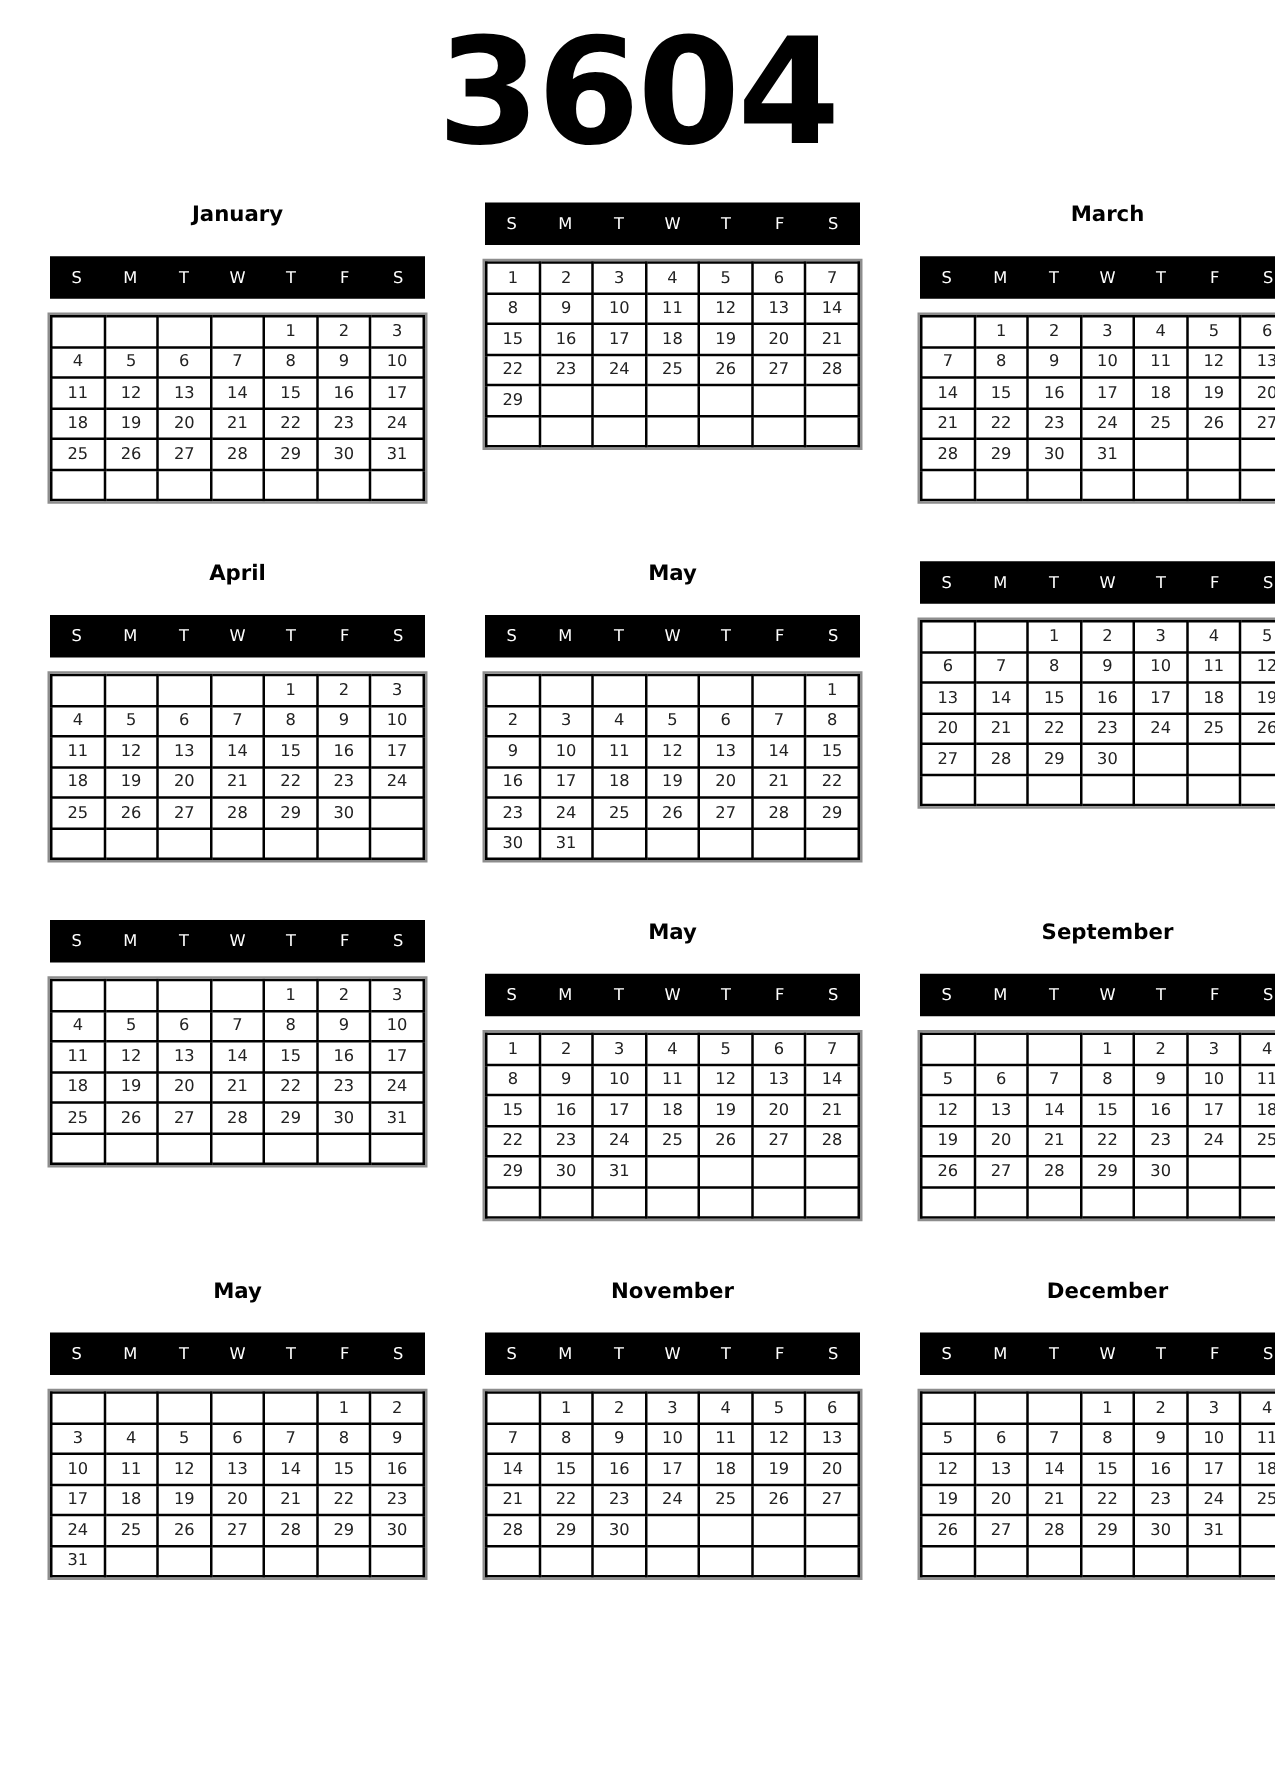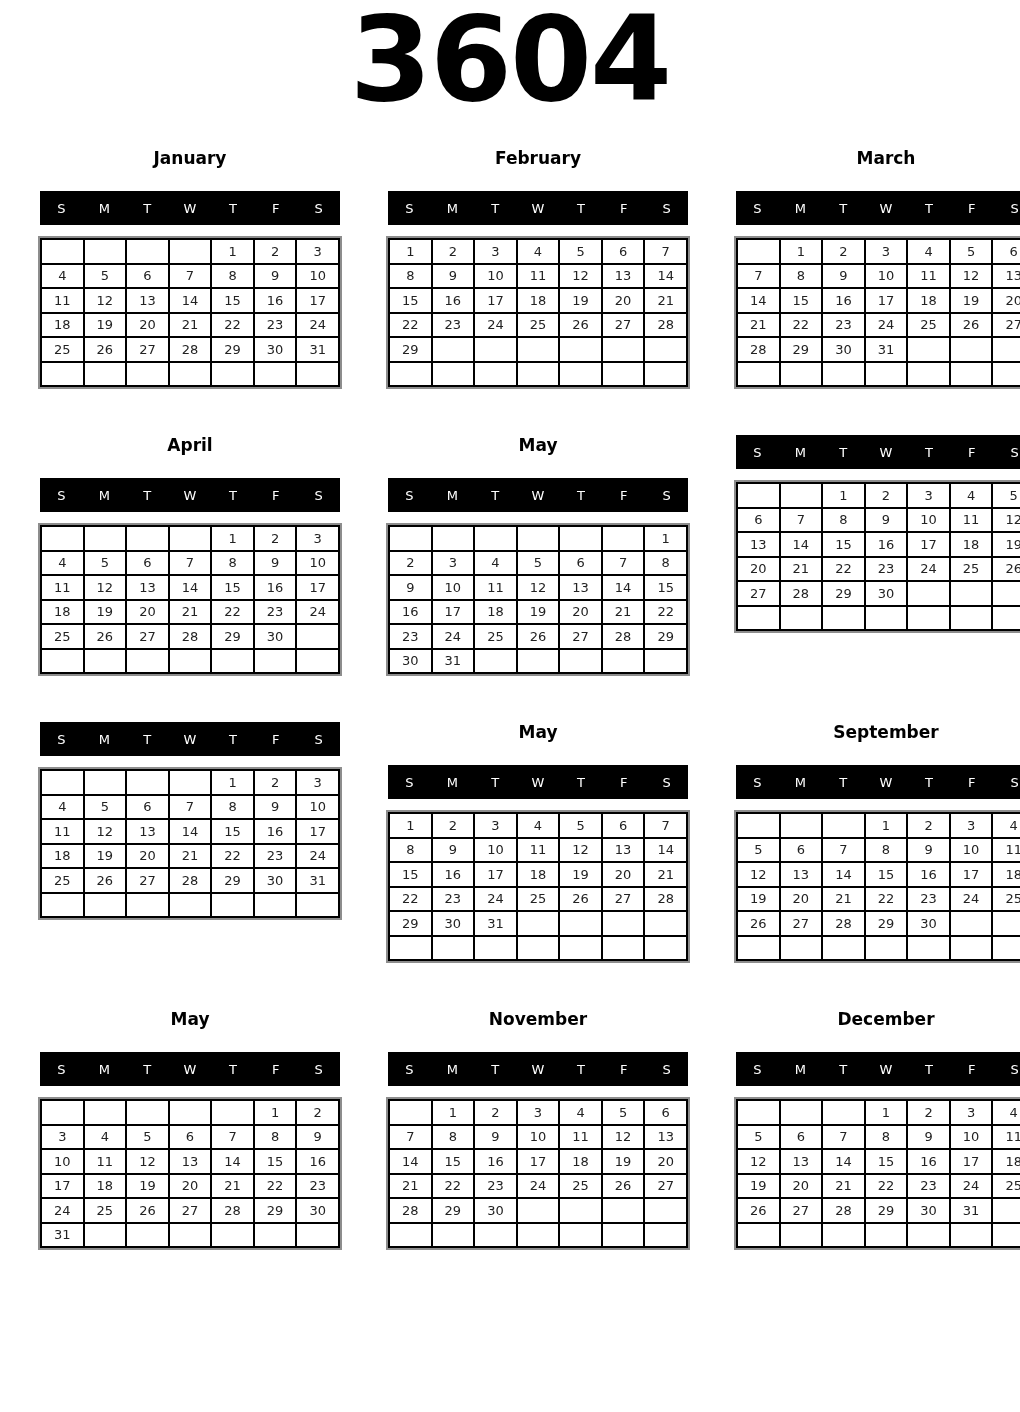--- a/index.html
+++ b/index.html
@@ -14,20 +14,21 @@
   html,body{margin:0;padding:0;}
   body{
     width:1020px;
     min-height:1412px;
     background:var(--page-bg);
     font-family:"DejaVu Sans","Liberation Sans",sans-serif;
     color:#000;
   }
   .year-title{
     margin:0;
+    padding-top:14px;
     text-align:center;
     font-size:118px;
     font-weight:700;
     line-height:1.0;
     letter-spacing:-2px;
     color:#000;
   }
   .calendar{
     display:grid;
     grid-template-columns:repeat(3,300px);
@@ -145,21 +146,20 @@
             <td></td>
             <td></td>
             <td></td>
             <td></td>
           </tr>
         </tbody>
     </table>
   </div>
 
   <div class="month">
-    <div class="month-name">February</div>
     <div class="weekday-row">
         <span>S</span>
         <span>M</span>
         <span>T</span>
         <span>W</span>
         <span>T</span>
         <span>F</span>
         <span>S</span>
       </div>
     <table class="month-grid">

